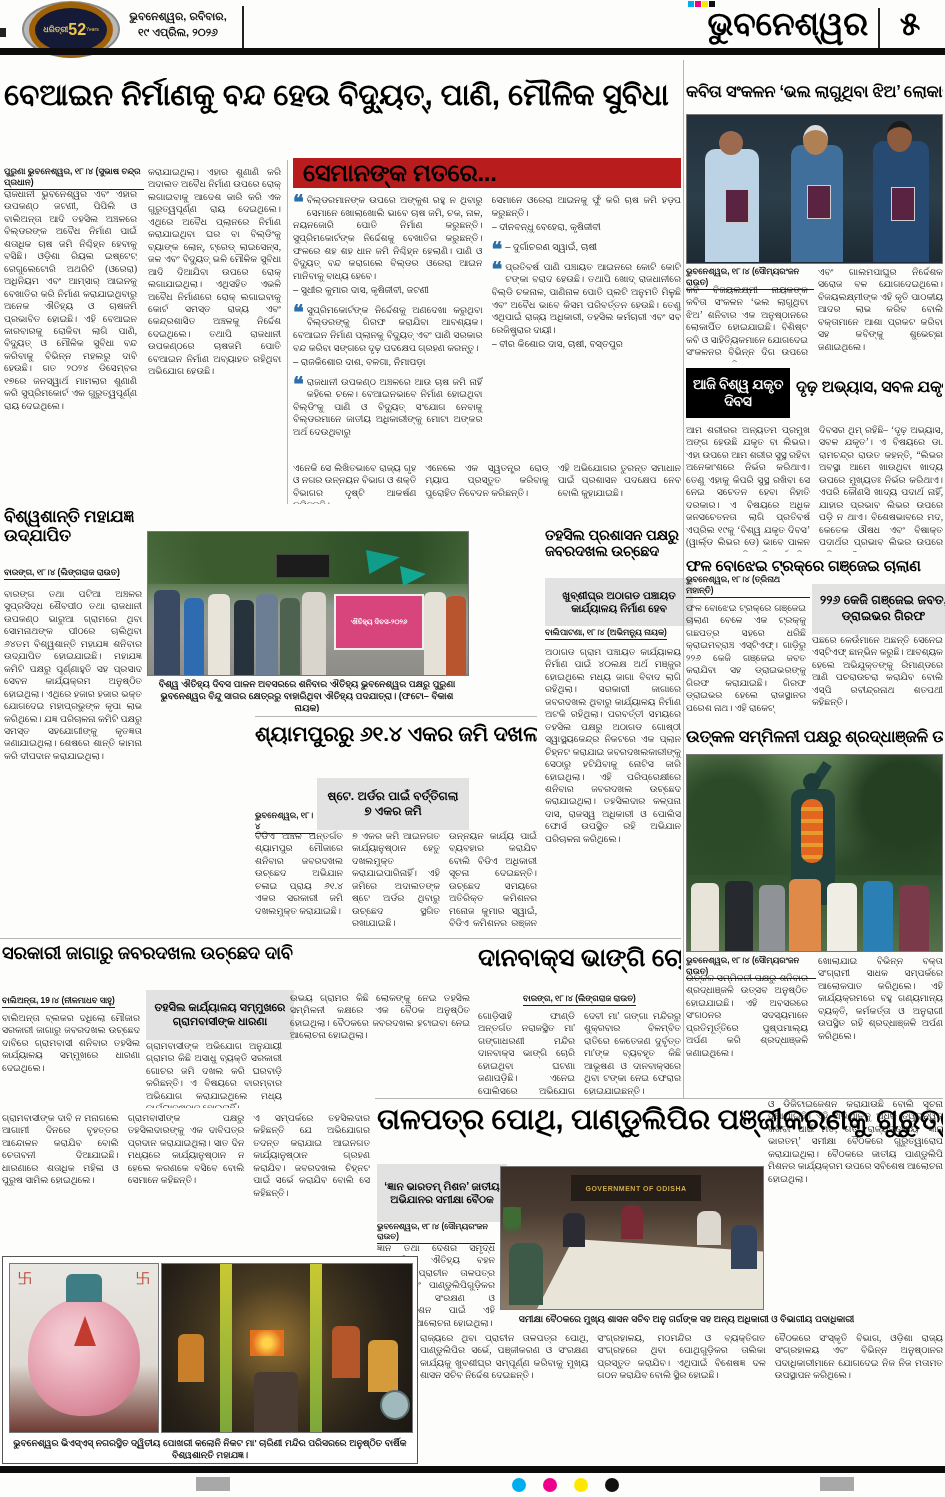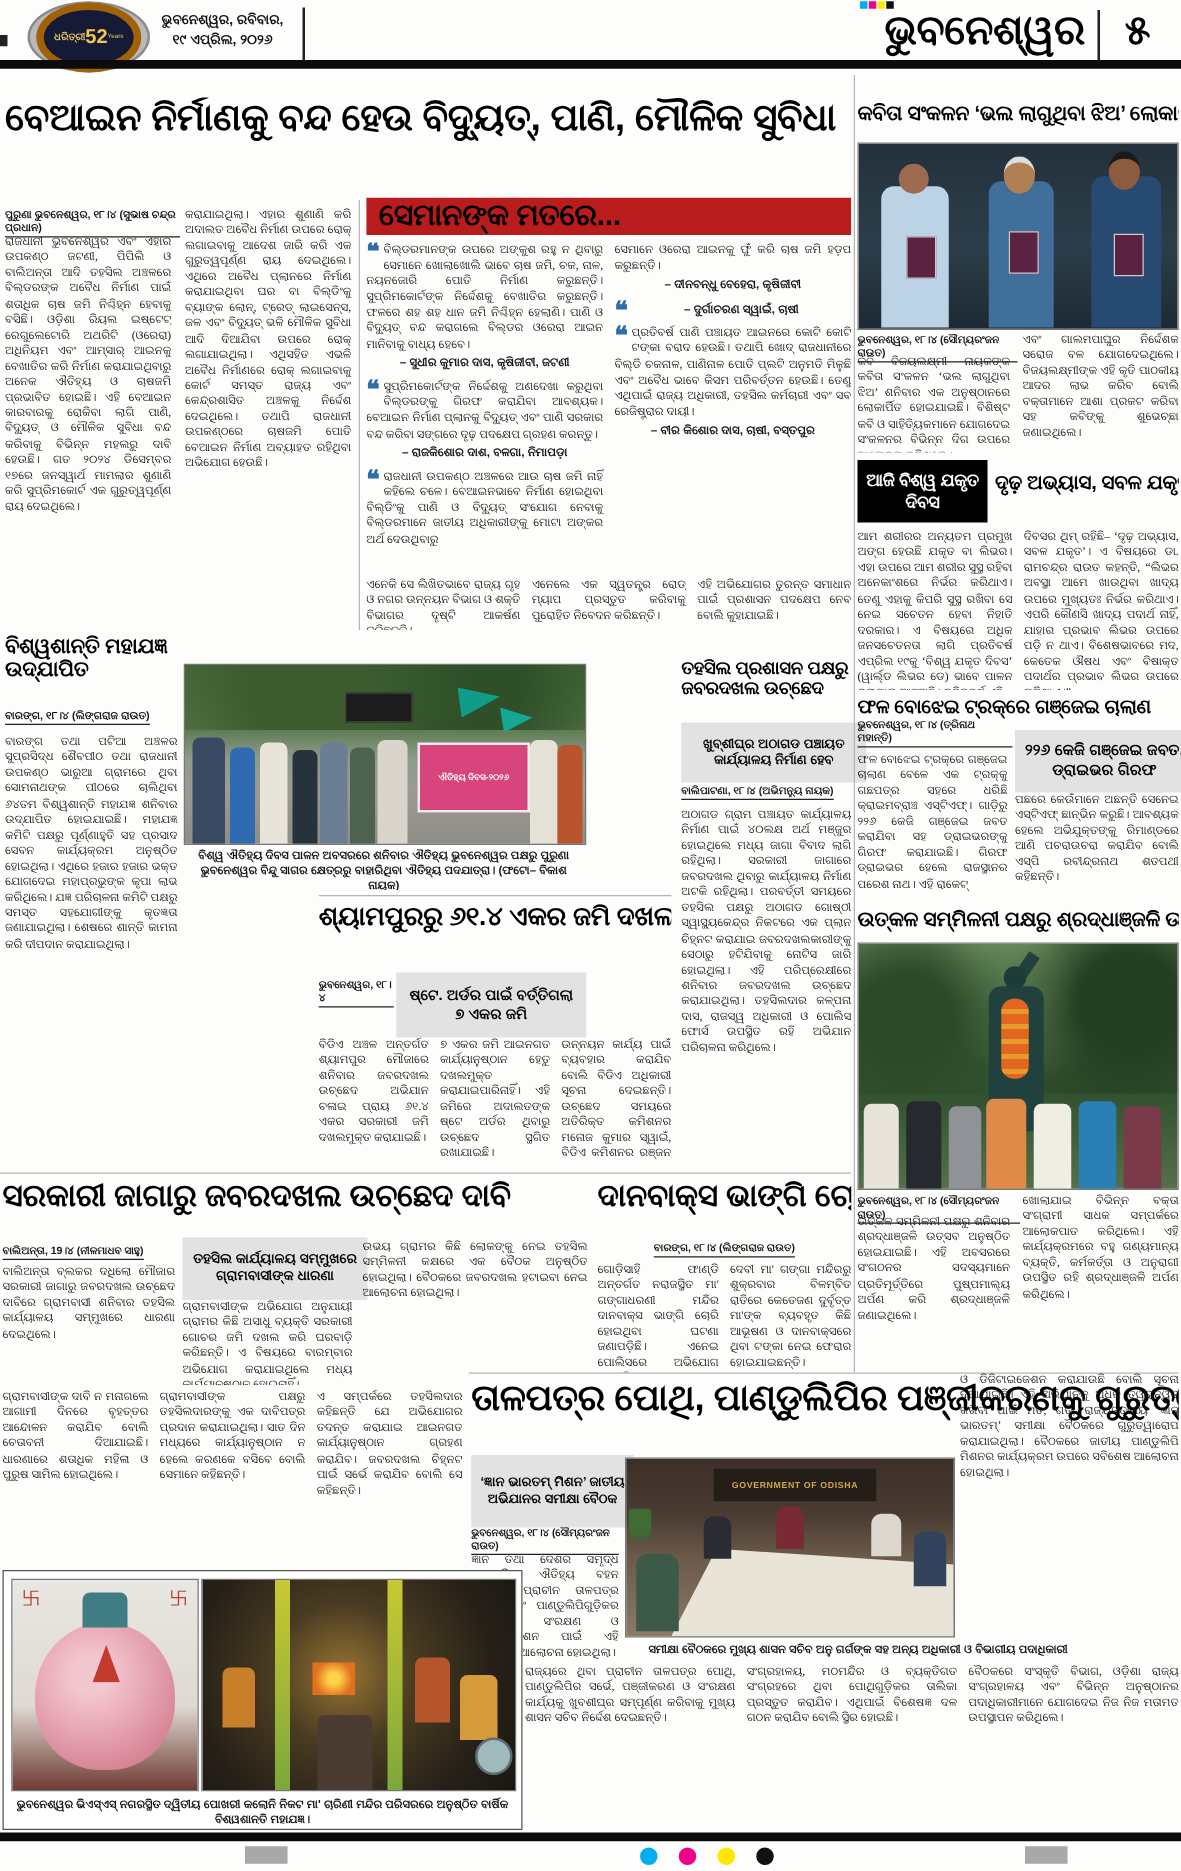--- a/index.html
+++ b/index.html
@@ -14,21 +14,21 @@
   .dl{font-weight:700;font-size:9.4px;font-family:"Liberation Sans",sans-serif}
   .dl-u{border-bottom:1px solid #222;padding-bottom:1px;display:inline-block}
   .gbox{background:#e2e2e2;font-family:"Liberation Sans",sans-serif;font-weight:700;color:#000;
         display:flex;align-items:center;justify-content:center;text-align:center;padding:3px 6px;line-height:1.25;overflow:hidden}
   .photo{overflow:hidden;border:1px solid #777;background:#888}
   .cap{font-family:"Liberation Sans",sans-serif;font-weight:700;font-size:9.2px;text-align:center;line-height:1.32;overflow:hidden}
   .vline{background:#b5b5b5;width:1px}
   .hline{background:#b5b5b5;height:1px}
   .q{font-size:9.3px;line-height:1.35;text-align:justify;margin-bottom:7px}
   .qmark{color:#2d6ea8;font-size:20px;font-weight:700;float:left;line-height:.8;margin-right:3px;font-family:"Liberation Serif",serif}
-  .qattr{display:block;text-align:center;font-weight:700;font-family:"Liberation Sans",sans-serif;font-size:9.4px;margin-top:2px}
+  .qattr{display:block;text-align:left;font-weight:400;font-family:"Liberation Sans",sans-serif;font-size:9.4px;margin-top:2px}
   .person{border-radius:6px 6px 0 0}
 </style>
 </head>
 <body>
 
 <div class="abs" style="left:0;top:0;width:945px;height:56px">
   <div class="abs" style="left:22px;top:1px;width:94px;height:53px;border-radius:50%;background:#b9b9b9;border:2px solid #8a8a8a;display:flex;align-items:center;justify-content:center">
     <div style="width:72px;height:44px;border-radius:50%;background:#151b36;border:6px solid #a16207;display:flex;flex-direction:row;align-items:center;justify-content:center;overflow:hidden">
       <span style="color:#e7c565;font-size:8px;font-weight:700;font-family:'Liberation Sans',sans-serif;line-height:1">ଧରିତ୍ରୀ</span>
       <span style="color:#f0c64e;font-size:16px;font-weight:700;font-family:'Liberation Sans',sans-serif;line-height:1">52</span>
@@ -131,21 +131,21 @@
 
 <div class="abs hl" style="left:545px;top:528px;width:136px;height:46px;font-size:14.5px">ତହସିଲ ପ୍ରଶାସନ ପକ୍ଷରୁ ଜବରଦଖଲ ଉଚ୍ଛେଦ</div>
 <div class="abs gbox" style="left:545px;top:578px;width:136px;height:42px;font-size:10.5px">ଖୁବ୍‌ଶୀଘ୍ର ଅଠାଗଡ ପଞ୍ଚାୟତ କାର୍ଯ୍ୟାଳୟ ନିର୍ମାଣ ହେବ</div>
 <div class="abs dl" style="left:545px;top:626px;width:136px">
   <span class="dl-u" style="font-size:8.4px">ବାଲିପାଟଣା, ୧୮।୪ (ଅଭିମନ୍ୟୁ ନାୟକ)</span>
 </div>
 <div class="abs body-txt" style="left:545px;top:646px;width:136px;height:282px">ଅଠାଗଡ ଗ୍ରାମ ପଞ୍ଚାୟତ କାର୍ଯ୍ୟାଳୟ ନିର୍ମାଣ ପାଇଁ ୪୦ଲକ୍ଷ ଅର୍ଥ ମଞ୍ଜୁର ହୋଇଥିଲେ ମଧ୍ୟ ଜାଗା ବିବାଦ ଲାଗି ରହିଥିଲା। ସରକାରୀ ଜାଗାରେ ଜବରଦଖଲ ଥିବାରୁ କାର୍ଯ୍ୟାଳୟ ନିର୍ମାଣ ଅଟକି ରହିଥିଲା। ପରବର୍ତ୍ତୀ ସମୟରେ ତହସିଲ ପକ୍ଷରୁ ଅଠାଗଡ ଗୋଷ୍ଠୀ ସ୍ୱାସ୍ଥ୍ୟକେନ୍ଦ୍ର ନିକଟରେ ଏକ ପ୍ଲାନ ଚିହ୍ନଟ କରାଯାଇ ଜବରଦଖଲକାରୀଙ୍କୁ ସେଠାରୁ ହଟିଯିବାକୁ ନୋଟିସ ଜାରି ହୋଇଥିଲା। ଏହି ପରିପ୍ରେକ୍ଷୀରେ ଶନିବାର ଜବରଦଖଲ ଉଚ୍ଛେଦ କରାଯାଇଥିଲା। ତହସିଲଦାର କଳ୍ପନା ଦାସ, ରାଜସ୍ୱ ଅଧିକାରୀ ଓ ପୋଲିସ ଫୋର୍ସ ଉପସ୍ଥିତ ରହି ଅଭିଯାନ ପରିଚାଳନା କରିଥିଲେ।</div>
 
 <div class="abs hline" style="left:255px;top:716px;width:282px"></div>
 <div class="abs hl nw" style="left:255px;top:722px;width:282px;height:52px;font-size:21px">ଶ୍ୟାମପୁରରୁ ୬୧.୪ ଏକର ଜମି ଦଖଲମୁକ୍ତ</div>
-<div class="abs dl" style="left:255px;top:782px;width:60px">
+<div class="abs dl" style="left:255px;top:810px;width:60px">
   <span class="dl-u" style="font-size:8.4px">ଭୁବନେଶ୍ୱର, ୧୮।୪</span>
 </div>
 <div class="abs gbox" style="left:317px;top:778px;width:140px;height:46px;font-size:12px">ଷ୍ଟେ. ଅର୍ଡର ପାଇଁ ବର୍ତ୍ତିଗଲା ୭ ଏକର ଜମି</div>
 <div class="abs cols" style="left:255px;top:830px;width:282px;height:98px">
   <div class="col body-txt">ବିଡିଏ ଅଞ୍ଚଳ ଅନ୍ତର୍ଗତ ଶ୍ୟାମପୁର ମୌଜାରେ ଶନିବାର ଜବରଦଖଲ ଉଚ୍ଛେଦ ଅଭିଯାନ ଚଳାଇ ପ୍ରାୟ ୬୧.୪ ଏକର ସରକାରୀ ଜମି ଦଖଲମୁକ୍ତ କରାଯାଇଛି।</div>
   <div class="col body-txt">୭ ଏକର ଜମି ଆଇନଗତ କାର୍ଯ୍ୟାନୁଷ୍ଠାନ ହେତୁ ଦଖଲମୁକ୍ତ କରାଯାଇପାରିନାହିଁ। ଏହି ଜମିରେ ଅଦାଲତଙ୍କ ଷ୍ଟେ ଅର୍ଡର ଥିବାରୁ ଉଚ୍ଛେଦ ସ୍ଥଗିତ ରଖାଯାଇଛି।</div>
   <div class="col body-txt">ଉନ୍ନୟନ କାର୍ଯ୍ୟ ପାଇଁ ବ୍ୟବହାର କରାଯିବ ବୋଲି ବିଡିଏ ଅଧିକାରୀ ସୂଚନା ଦେଇଛନ୍ତି। ଉଚ୍ଛେଦ ସମୟରେ ଅତିରିକ୍ତ କମିଶନର ମନୋଜ କୁମାର ସ୍ୱାଇଁ, ବିଡିଏ କମିଶନର ରଞ୍ଜନ କୁମାର ଜେନା ଉପସ୍ଥିତ ଥିଲେ।</div>
 </div>
 
 <div class="abs vline" style="left:683px;top:60px;height:1038px"></div>
@@ -200,21 +200,21 @@
   <div class="abs person" style="left:176px;top:126px;width:30px;height:70px;background:#2a7fb5"></div>
   <div class="abs person" style="left:212px;top:130px;width:30px;height:66px;background:#7a3a4a"></div>
 </div>
 <div class="abs dl" style="left:686px;top:955px;width:130px">
   <span class="dl-u" style="font-size:8.4px">ଭୁବନେଶ୍ୱର, ୧୮।୪ (ସୌମ୍ୟରଂଜନ ରାଉତ)</span>
 </div>
 <div class="abs body-txt" style="left:686px;top:972px;width:122px;height:122px">ଉତ୍କଳ ସମ୍ମିଳନୀ ପକ୍ଷରୁ ଶନିବାର ଶ୍ରଦ୍ଧାଞ୍ଜଳି ଉତ୍ସବ ଅନୁଷ୍ଠିତ ହୋଇଯାଇଛି। ଏହି ଅବସରରେ ସଂଗଠନର ସଦସ୍ୟମାନେ ପ୍ରତିମୂର୍ତ୍ତିରେ ପୁଷ୍ପମାଲ୍ୟ ଅର୍ପଣ କରି ଶ୍ରଦ୍ଧାଞ୍ଜଳି ଜଣାଇଥିଲେ।</div>
 <div class="abs body-txt" style="left:818px;top:955px;width:125px;height:139px">ଖୋଲାଯାଇ ବିଭିନ୍ନ ବକ୍ତା ସଂଗ୍ରାମୀ ସାଧକ ସମ୍ପର୍କରେ ଆଲୋକପାତ କରିଥିଲେ। ଏହି କାର୍ଯ୍ୟକ୍ରମରେ ବହୁ ଗଣ୍ୟମାନ୍ୟ ବ୍ୟକ୍ତି, କର୍ମକର୍ତ୍ତା ଓ ଅନୁରାଗୀ ଉପସ୍ଥିତ ରହି ଶ୍ରଦ୍ଧାଞ୍ଜଳି ଅର୍ପଣ କରିଥିଲେ।</div>
 
 <div class="abs hline" style="left:0;top:938px;width:681px"></div>
-<div class="abs hl nw" style="left:2px;top:944px;width:468px;height:42px;font-size:25px">ସରକାରୀ ଜାଗାରୁ ଜବରଦଖଲ ଉଚ୍ଛେଦ ଦାବି</div>
+<div class="abs hl nw" style="left:2px;top:944px;width:468px;height:42px;font-size:18px">ସରକାରୀ ଜାଗାରୁ ଜବରଦଖଲ ଉଚ୍ଛେଦ ଦାବି</div>
 <div class="abs hl nw" style="left:478px;top:944px;width:203px;height:42px;font-size:25px">ଦାନବାକ୍ସ ଭାଙ୍ଗି ଚୋରି</div>
 
 <div class="abs dl" style="left:2px;top:994px;width:140px">
   <span class="dl-u" style="font-size:8.4px">ବାଲିଅନ୍ତା, 19।୪ (ନୀଳମାଧବ ସାହୁ)</span>
 </div>
 <div class="abs gbox" style="left:146px;top:990px;width:136px;height:44px;font-size:11px">ତହସିଲ କାର୍ଯ୍ୟାଳୟ ସମ୍ମୁଖରେ ଗ୍ରାମବାସୀଙ୍କ ଧାରଣା</div>
 <div class="abs body-txt" style="left:2px;top:1012px;width:138px;height:96px">ବାଲିଅନ୍ତା ବ୍ଲକର ଦଧିଲୋ ମୌଜାର ସରକାରୀ ଜାଗାରୁ ଜବରଦଖଲ ଉଚ୍ଛେଦ ଦାବିରେ ଗ୍ରାମବାସୀ ଶନିବାର ତହସିଲ କାର୍ଯ୍ୟାଳୟ ସମ୍ମୁଖରେ ଧାରଣା ଦେଇଥିଲେ।</div>
 <div class="abs body-txt" style="left:146px;top:1040px;width:136px;height:68px">ଗ୍ରାମବାସୀଙ୍କ ଅଭିଯୋଗ ଅନୁଯାୟୀ ଗ୍ରାମର କିଛି ଅସାଧୁ ବ୍ୟକ୍ତି ସରକାରୀ ଗୋଚର ଜମି ଦଖଲ କରି ଘରବାଡ଼ି କରିଛନ୍ତି। ଏ ବିଷୟରେ ବାରମ୍ବାର ଅଭିଯୋଗ କରାଯାଇଥିଲେ ମଧ୍ୟ କାର୍ଯ୍ୟାନୁଷ୍ଠାନ ହୋଇନାହିଁ।</div>
 <div class="abs body-txt" style="left:290px;top:992px;width:180px;height:116px">ଉଭୟ ଗ୍ରାମର କିଛି ଲୋକଙ୍କୁ ନେଇ ତହସିଲ ସମ୍ମିଳନୀ କକ୍ଷରେ ଏକ ବୈଠକ ଅନୁଷ୍ଠିତ ହୋଇଥିଲା। ବୈଠକରେ ଜବରଦଖଲ ହଟାଇବା ନେଇ ଆଲୋଚନା ହୋଇଥିଲା।</div>
 <div class="abs cols" style="left:2px;top:1112px;width:368px;height:138px">

